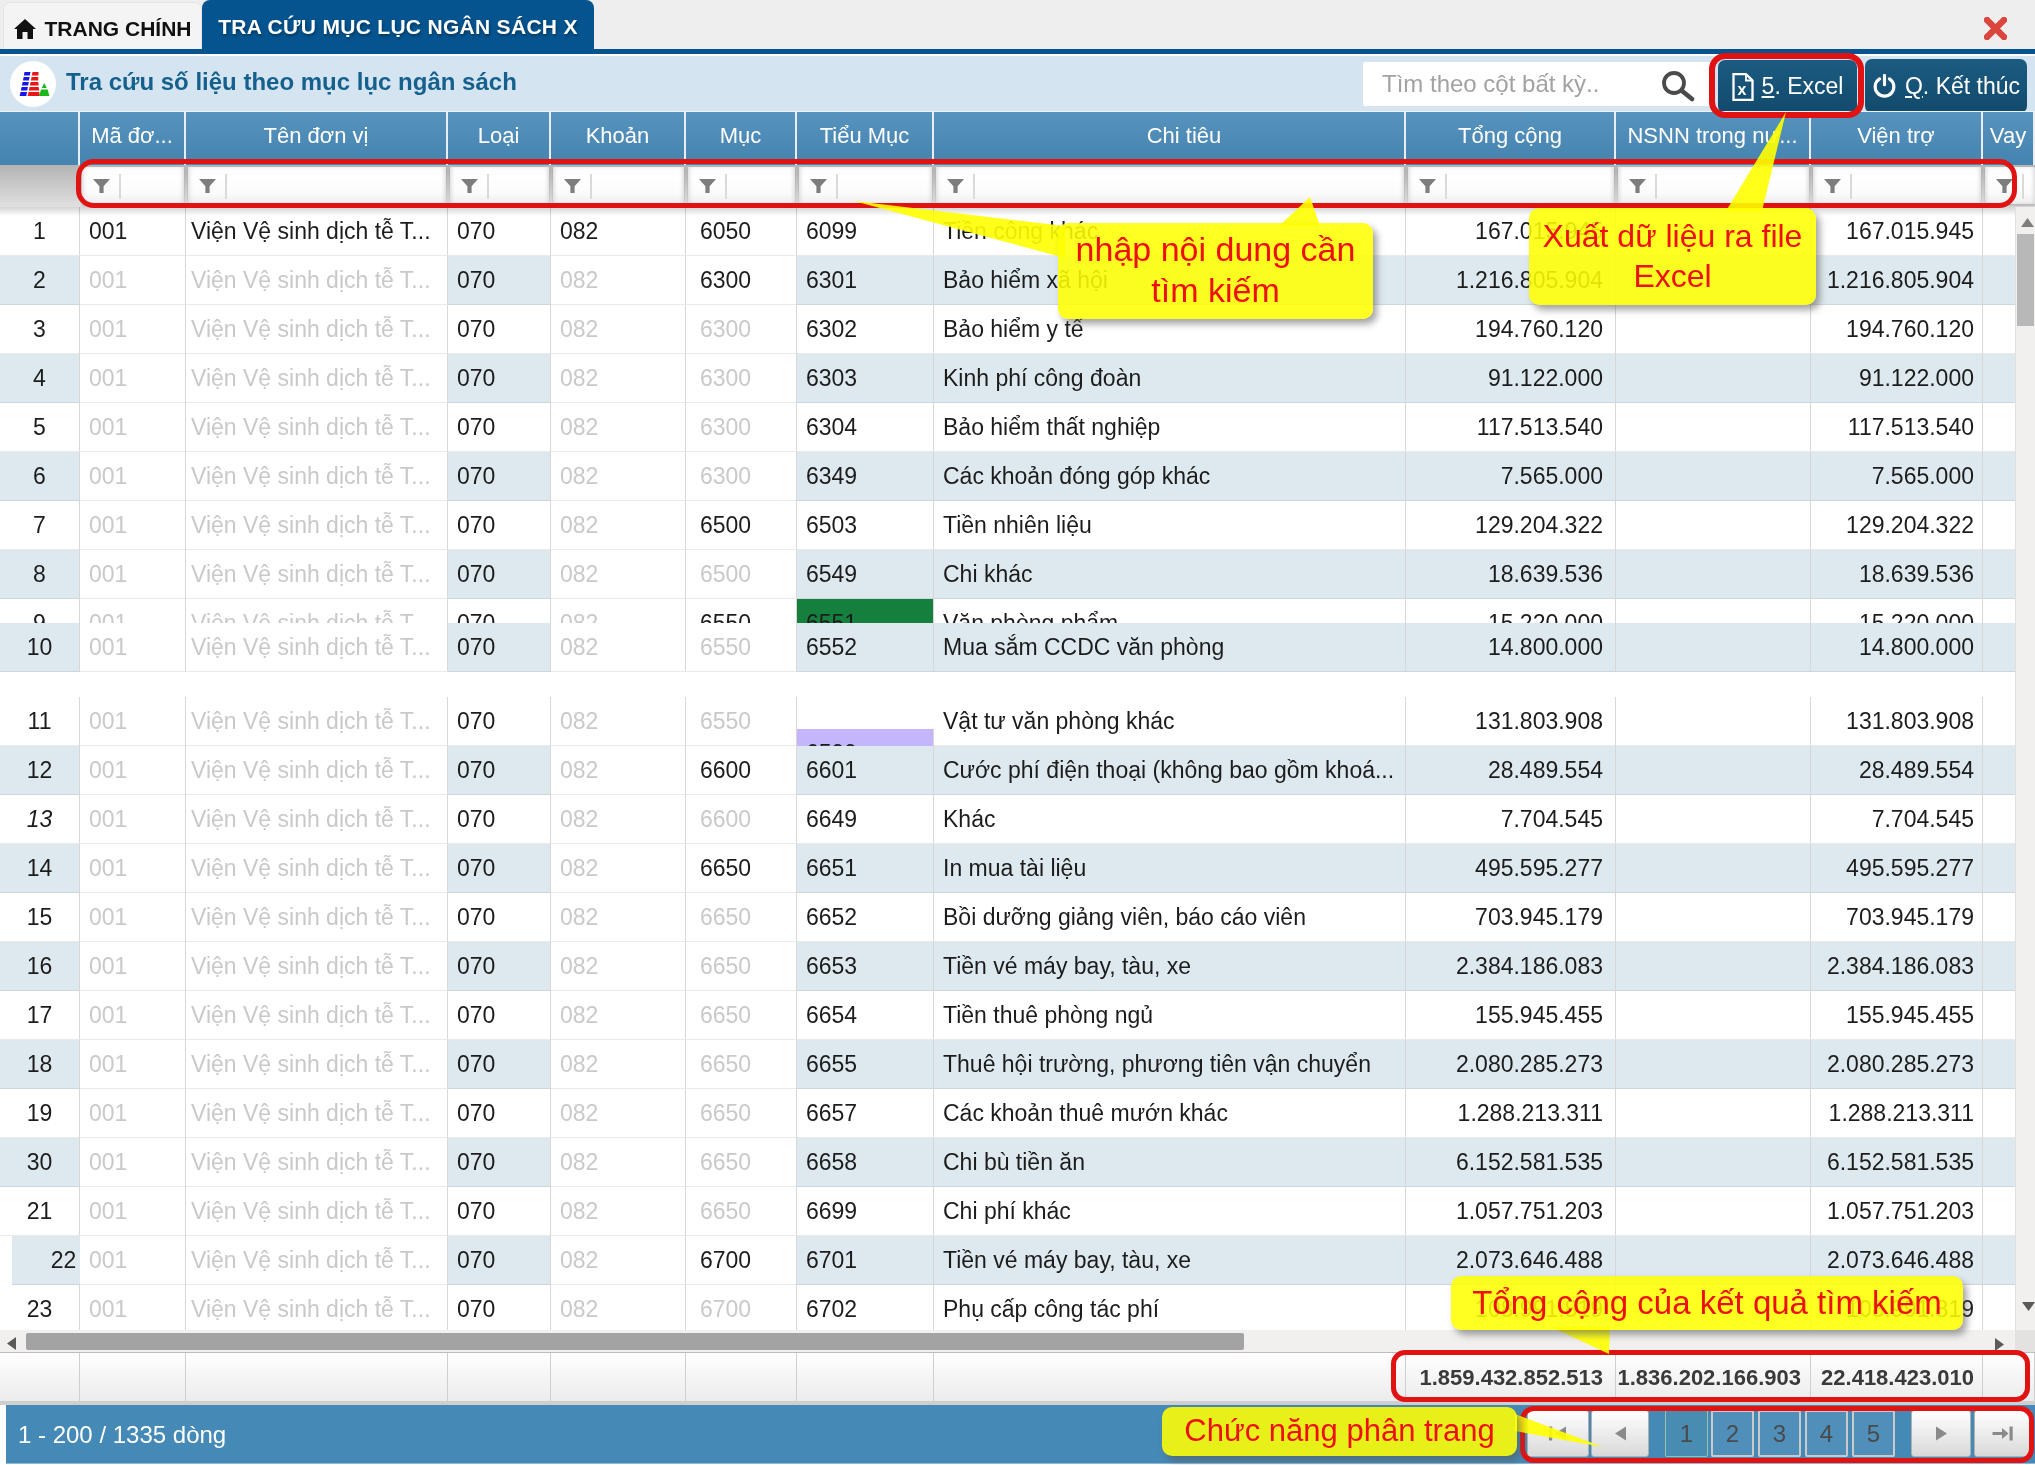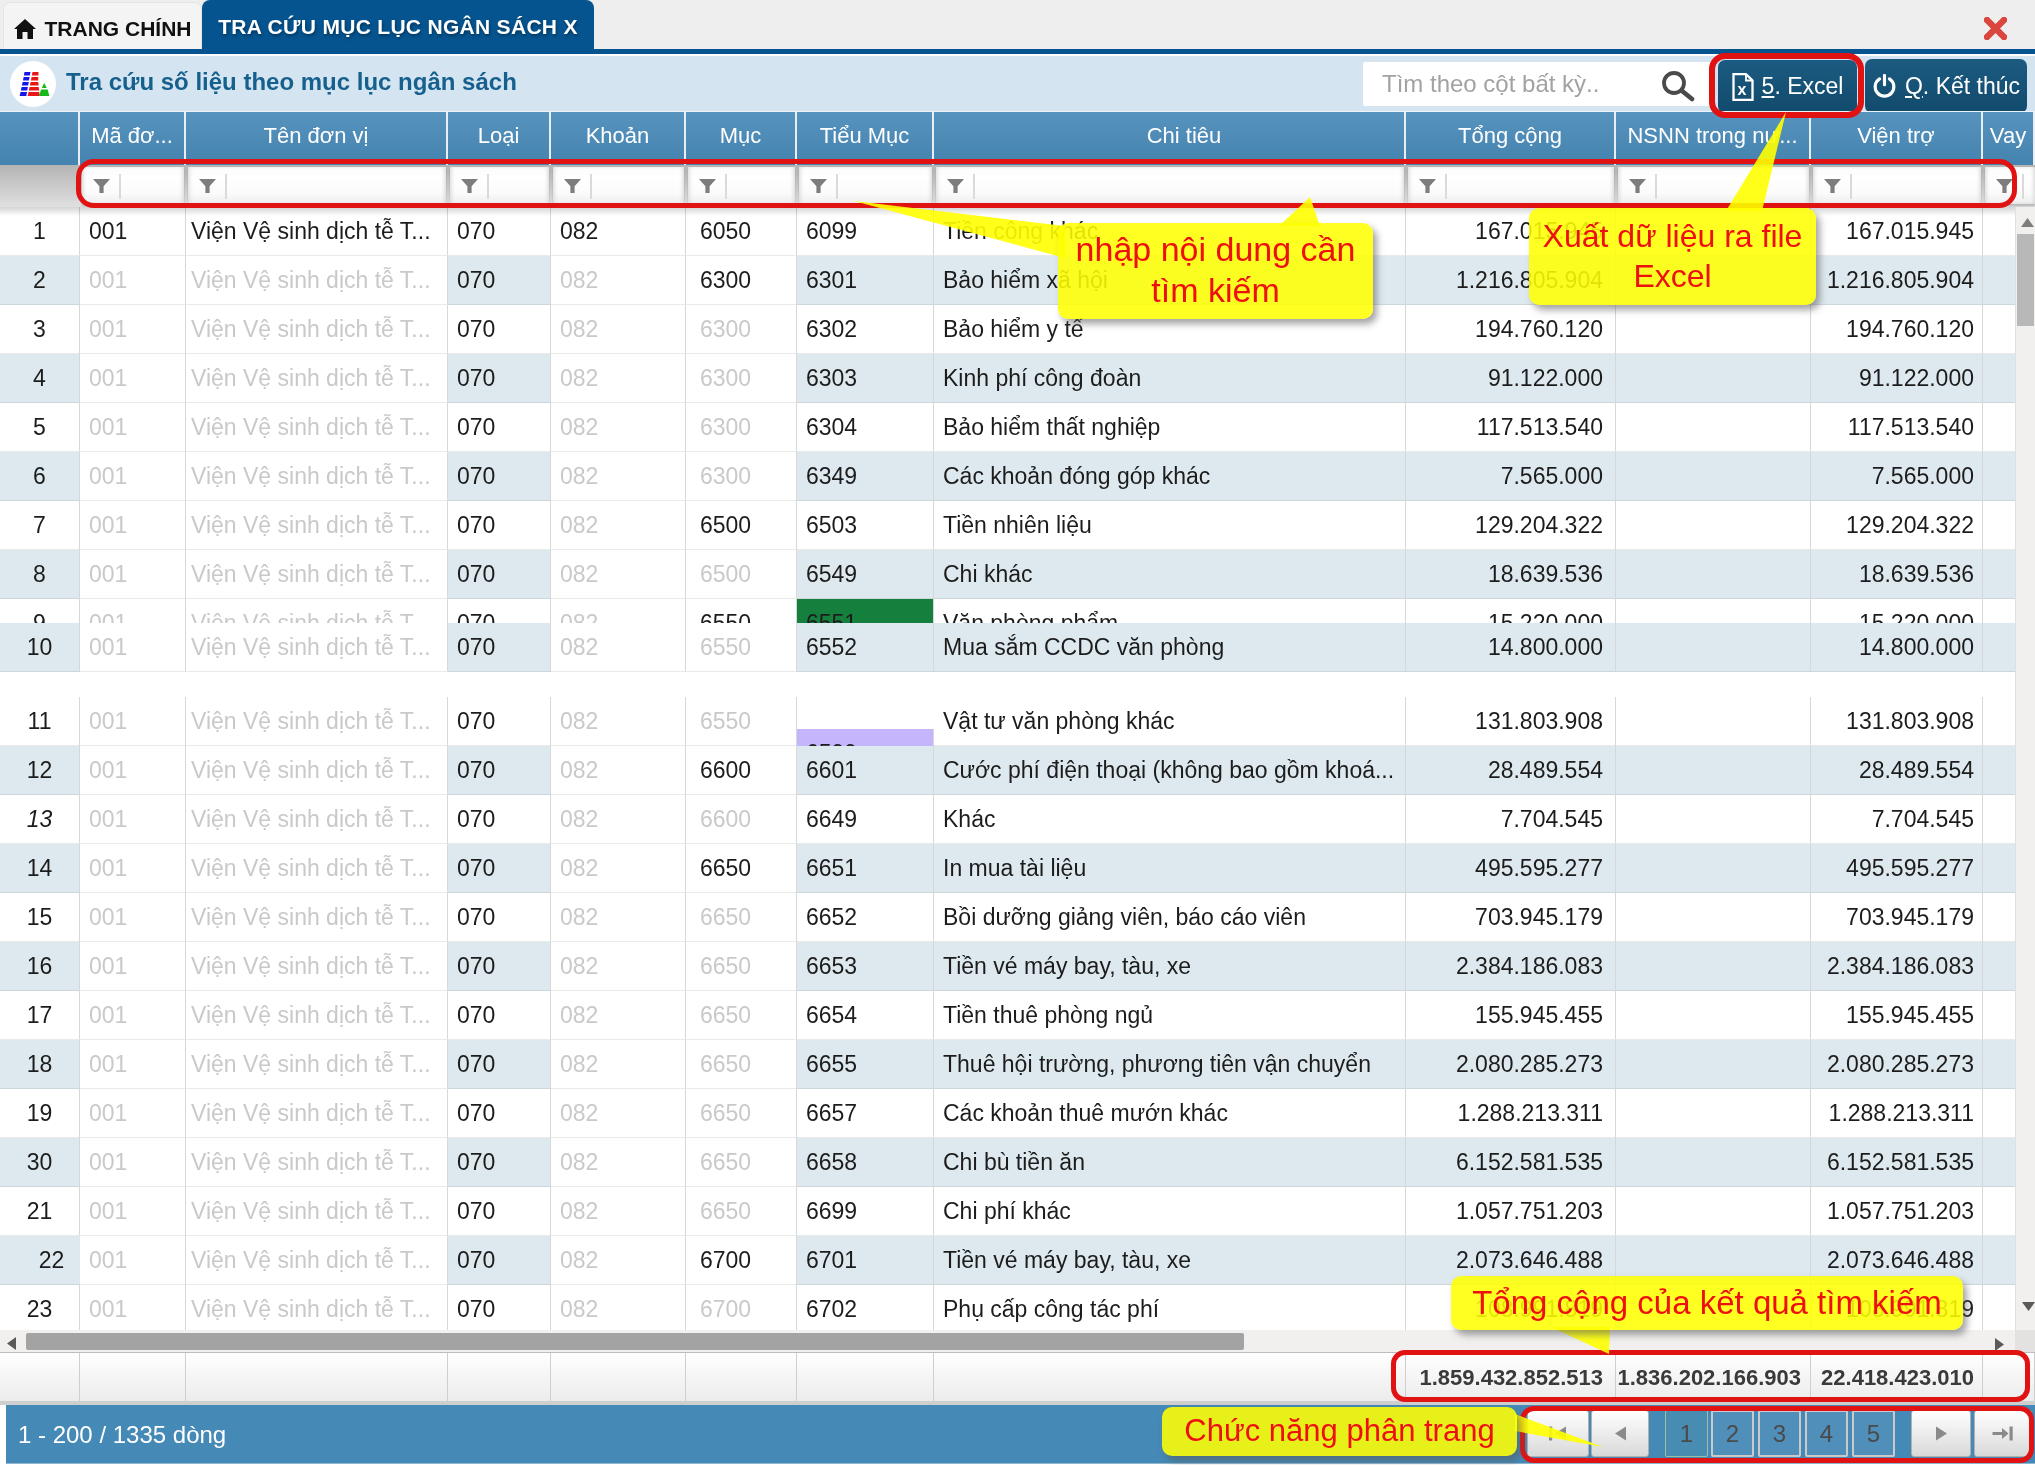--- a/index.html
+++ b/index.html
@@ -484,21 +484,21 @@
         <div class="cell gray" style="left:551px;width:135px;background:#fff;">082</div>
         <div class="cell gray" style="left:686px;width:111px;background:#fff;padding-left:14px;">6650</div>
         <div class="cell" style="left:797px;width:137px;background:#ffffff;">6699</div>
         <div class="cell" style="left:934px;width:472px;background:#ffffff;">Chi phí khác</div>
         <div class="cell cr" style="left:1406px;width:210px;background:#ffffff;">1.057.751.203</div>
         <div class="cell" style="left:1616px;width:195px;background:#ffffff;"></div>
         <div class="cell cr2" style="left:1811px;width:172px;background:#ffffff;">1.057.751.203</div>
         <div class="cell" style="left:1983px;width:52px;background:#ffffff;"></div>
       </div>
 <div class="row" style="top:1029px;">
-        <div class="cell cnum" style="left:0;width:104px;background:#dee9ef;">22</div>
+        <div class="cell cnum" style="left:12px;width:104px;background:#dee9ef;">22</div>
         <div class="cell gray" style="left:80px;width:106px;background:#fff;">001</div>
         <div class="cell gray" style="left:186px;width:262px;background:#fff;padding-left:5px;">Viện Vệ sinh dịch tễ T...</div>
         <div class="cell" style="left:448px;width:103px;background:#dee9ef;">070</div>
         <div class="cell gray" style="left:551px;width:135px;background:#fff;">082</div>
         <div class="cell" style="left:686px;width:111px;background:#fff;padding-left:14px;">6700</div>
         <div class="cell" style="left:797px;width:137px;background:#dee9ef;">6701</div>
         <div class="cell" style="left:934px;width:472px;background:#dee9ef;">Tiền vé máy bay, tàu, xe</div>
         <div class="cell cr" style="left:1406px;width:210px;background:#dee9ef;">2.073.646.488</div>
         <div class="cell" style="left:1616px;width:195px;background:#dee9ef;"></div>
         <div class="cell cr2" style="left:1811px;width:172px;background:#dee9ef;">2.073.646.488</div>

